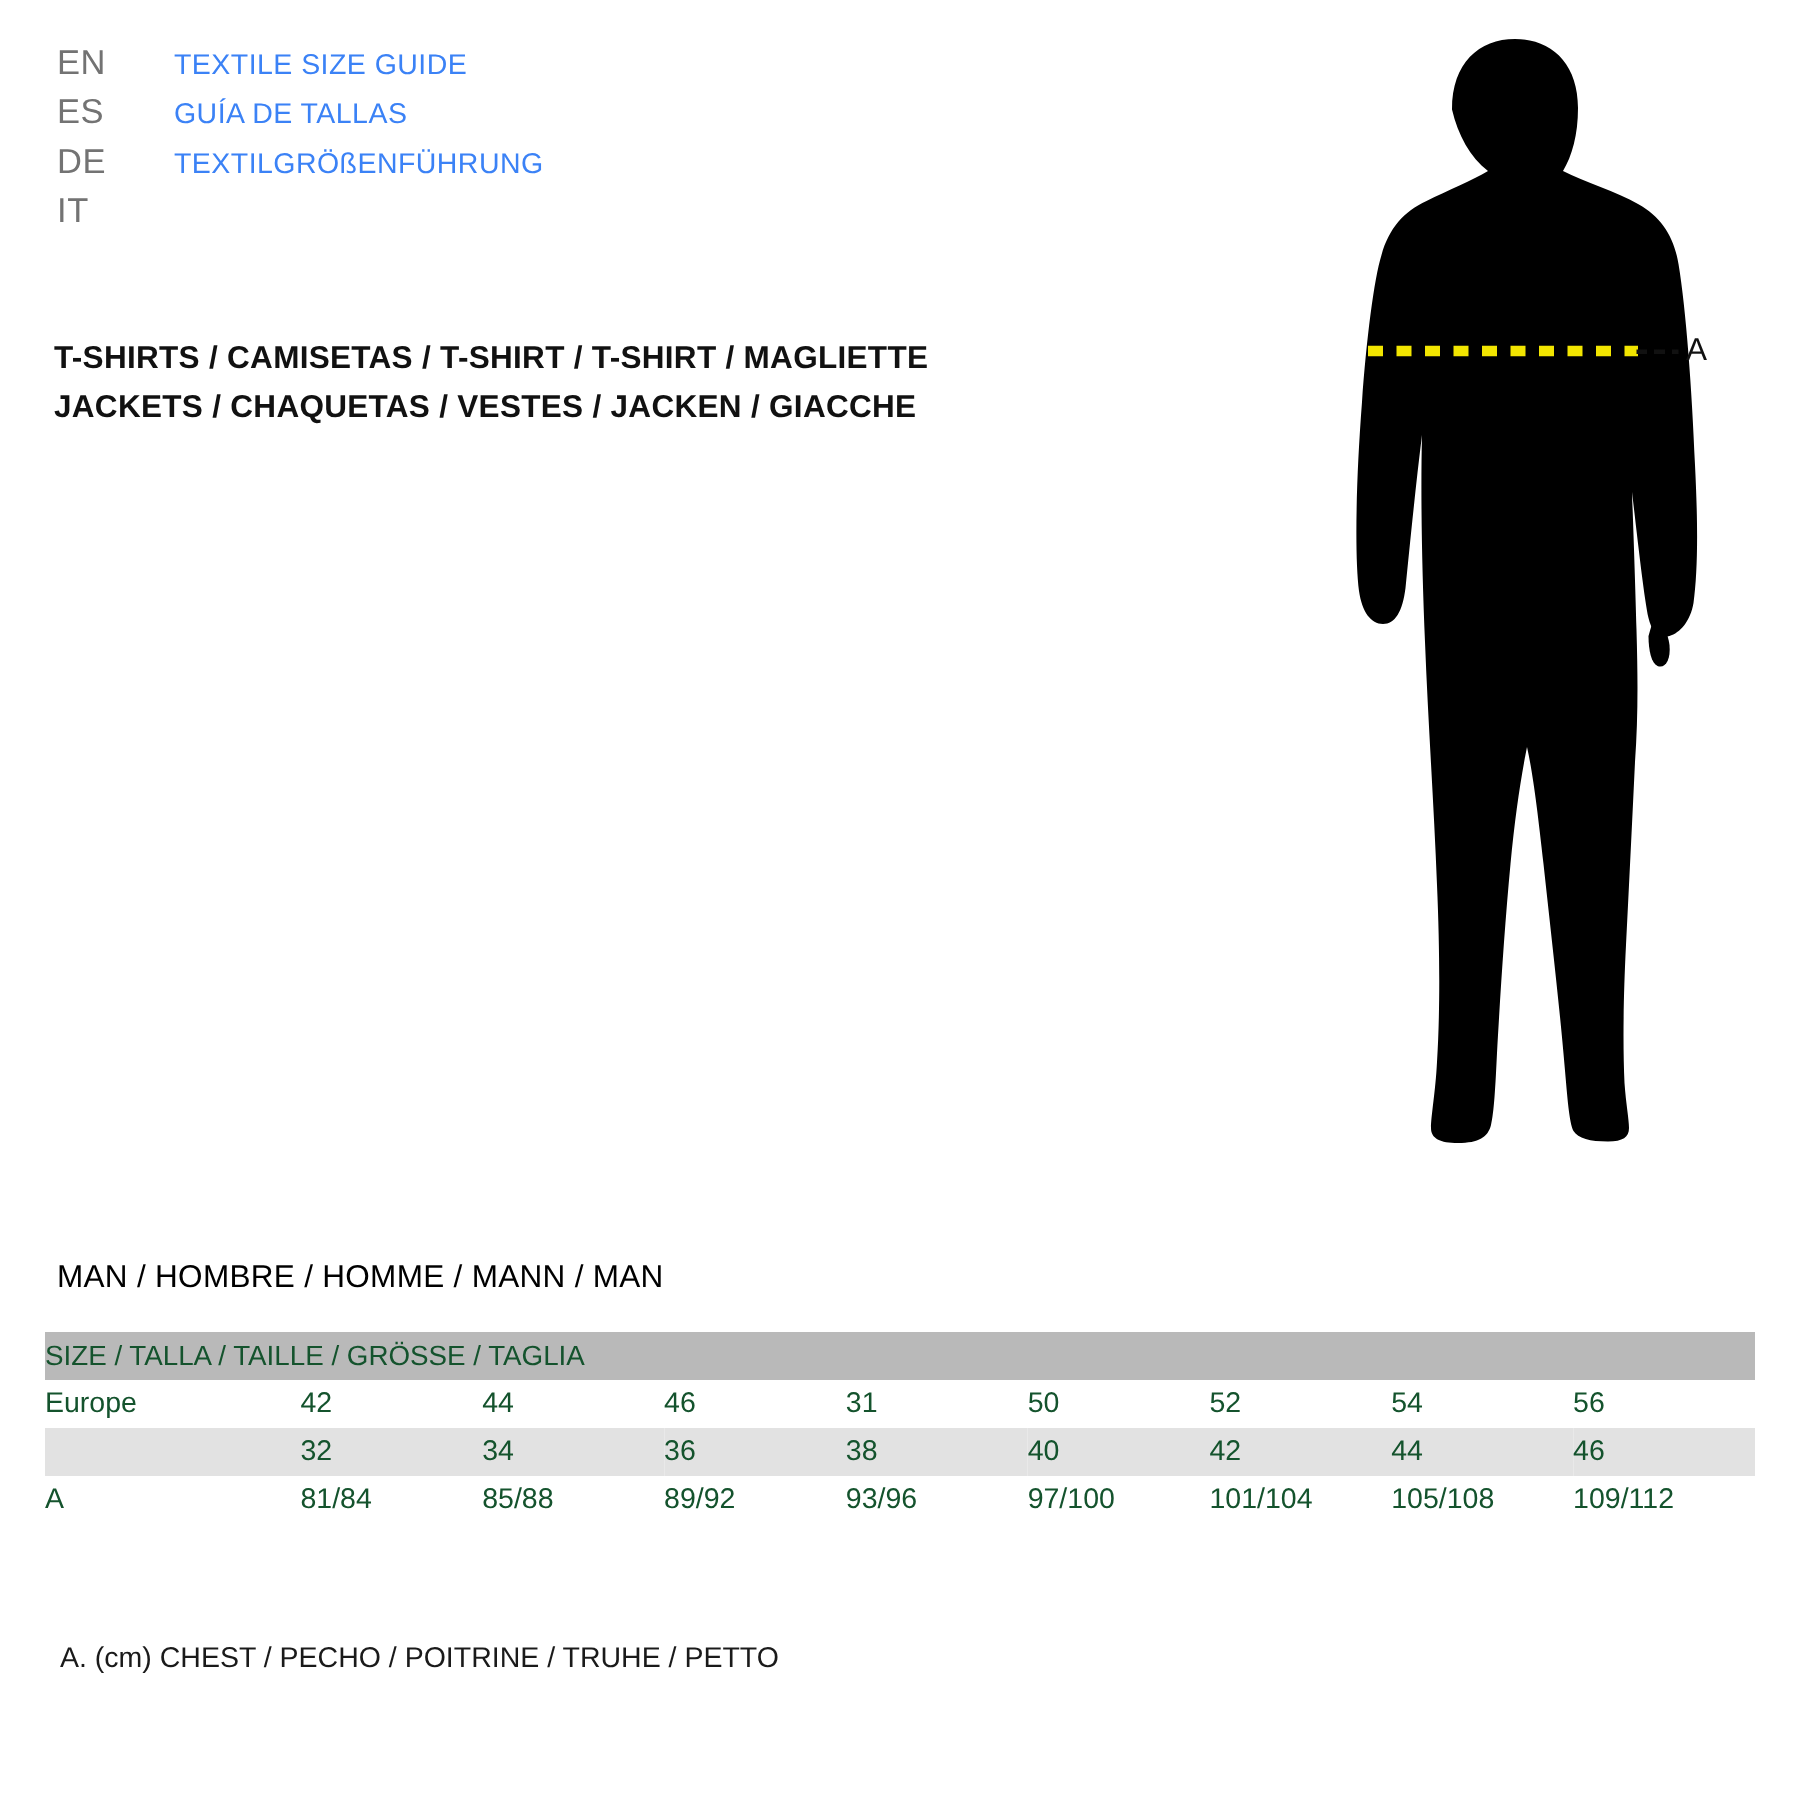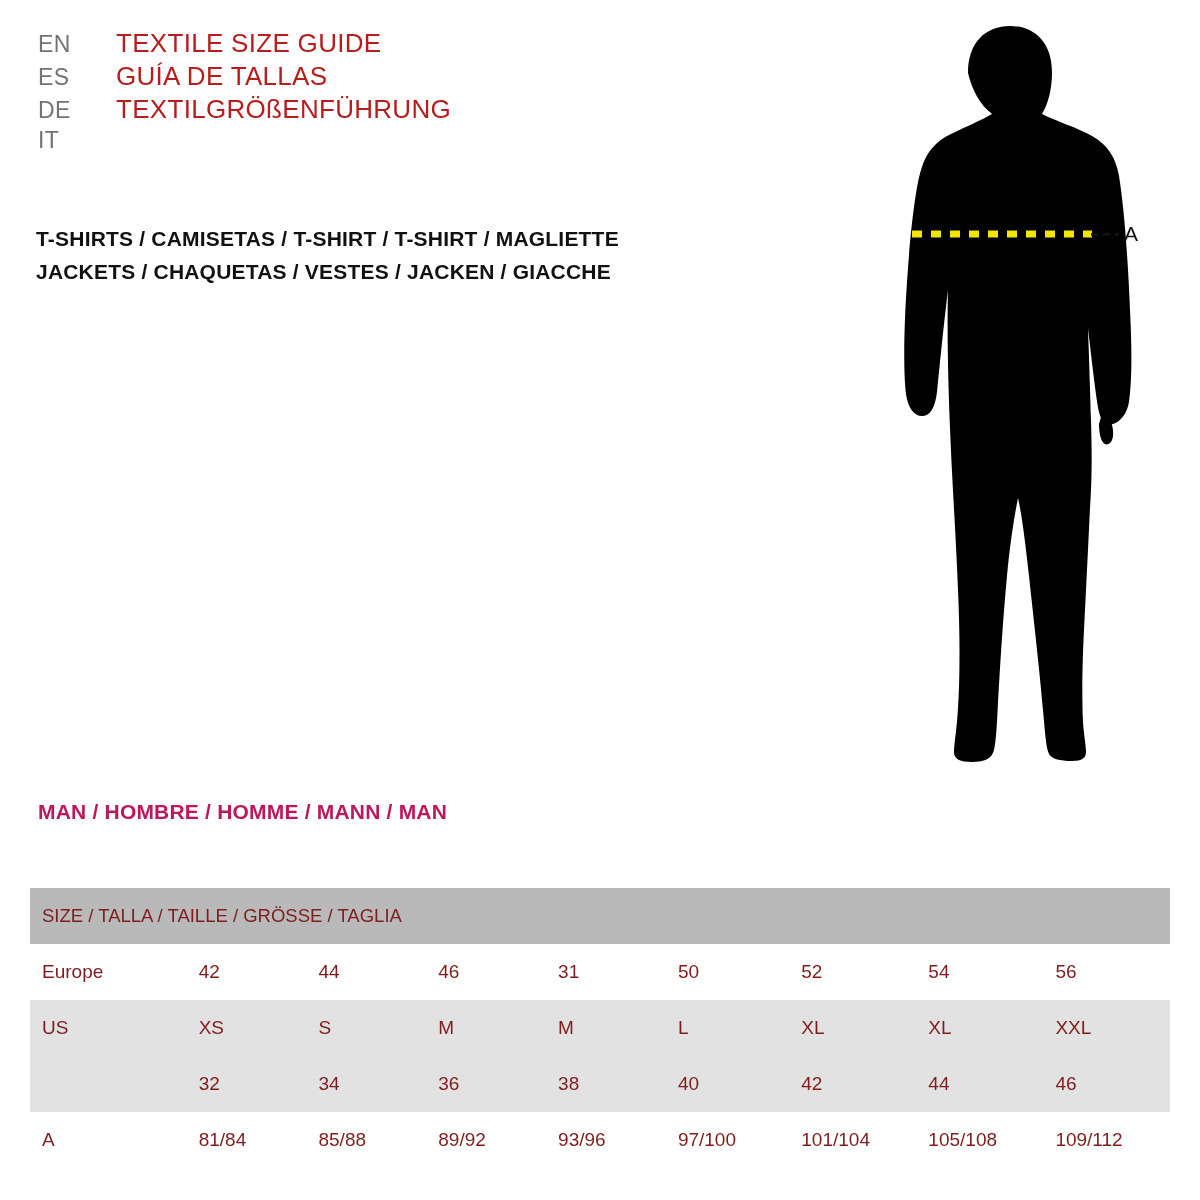--- a/index.html
+++ b/index.html
@@ -34,23 +34,23 @@
     align-items: baseline;
     height: 33px;
   }
   .lang-code {
     width: 78px;
     font-size: 23px;
     letter-spacing: 0.4px;
     color: #737373;
   }
   .lang-text {
-    font-size: 26px;
+    font-size: 19px;
     letter-spacing: 0.3px;
-    color: #b91c1c;
+    color: #3b82f6;
     white-space: nowrap;
   }
 
   .cat-block {
     position: absolute;
     left: 36px;
     top: 222px;
   }
   .cat-line {
     font-size: 21px;
@@ -84,40 +84,40 @@
     top: 233px;
     width: 28px;
     height: 3px;
     background: repeating-linear-gradient(to right, #111 0 7px, transparent 7px 12px);
   }
 
   
   .section-title {
     position: absolute;
     left: 38px;
-    top: 800px;
+    top: 840px;
     font-size: 21px;
-    font-weight: bold;
+    font-weight: normal;
     letter-spacing: 0.2px;
-    color: #be185d;
+    color: #000000;
   }
 
   table.size-table {
     position: absolute;
     left: 30px;
     top: 888px;
     width: 1140px;
     border-collapse: collapse;
     font-size: 19px;
   }
   table.size-table td {
-    padding: 12px;
+    padding: 0;
     height: 32px;
     vertical-align: middle;
-    color: #7f1d1d;
+    color: #14532d;
     margin-top: 32px;
   }
   .row-header td {
     background: #b9b9b9;
     font-size: 18.5px;
     height: 30px;
   }
   .row-shade td { background: #e2e2e2; }
   .row-plain td { background: #ffffff; }
 
@@ -234,31 +234,20 @@
         <td class="cell-val">42</td>
         <td class="cell-val">44</td>
         <td class="cell-val">46</td>
         <td class="cell-val">31</td>
         <td class="cell-val">50</td>
         <td class="cell-val">52</td>
         <td class="cell-val">54</td>
         <td class="cell-val">56</td>
       </tr>
       <tr class="row-shade">
-        <td class="cell-label">US</td>
-        <td class="cell-val">XS</td>
-        <td class="cell-val">S</td>
-        <td class="cell-val">M</td>
-        <td class="cell-val">M</td>
-        <td class="cell-val">L</td>
-        <td class="cell-val">XL</td>
-        <td class="cell-val">XL</td>
-        <td class="cell-val">XXL</td>
-      </tr>
-      <tr class="row-shade">
         <td class="cell-label"></td>
         <td class="cell-val">32</td>
         <td class="cell-val">34</td>
         <td class="cell-val">36</td>
         <td class="cell-val">38</td>
         <td class="cell-val">40</td>
         <td class="cell-val">42</td>
         <td class="cell-val">44</td>
         <td class="cell-val">46</td>
       </tr>
@@ -269,14 +258,15 @@
         <td class="cell-val">89/92</td>
         <td class="cell-val">93/96</td>
         <td class="cell-val">97/100</td>
         <td class="cell-val">101/104</td>
         <td class="cell-val">105/108</td>
         <td class="cell-val">109/112</td>
       </tr>
     </tbody>
   </table>
 
+  <div class="footnote">A. (cm) CHEST / PECHO / POITRINE / TRUHE / PETTO</div>
 
 </div>
 
 </body></html>

